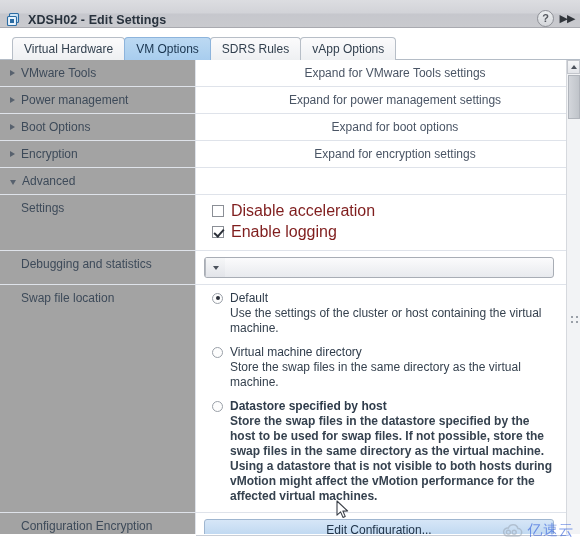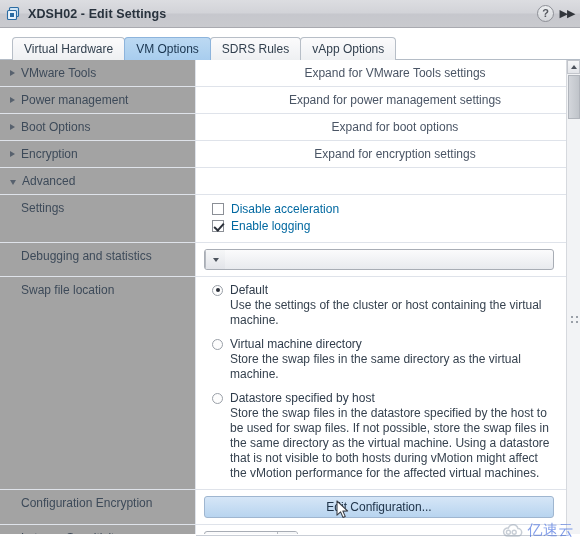--- a/index.html
+++ b/index.html
@@ -9,21 +9,21 @@
     font-size:12px;color:#2f3c4b;
     background:#ffffff;
   }
   #app{position:relative;width:580px;height:544px;overflow:hidden;background:#fff;}
 
   
   .titlebar{
     position:absolute;left:0;top:0;width:580px;height:28px;
     background:linear-gradient(to bottom,#dcdde1 0%,#d2d3d8 48%,#c6c7cd 52%,#c9cace 100%);
     border-bottom:1px solid #a9aab0;
-    display:flex;align-items:center;box-sizing:border-box;padding:0 4px 0 6px;
+    display:flex;align-items:flex-end;box-sizing:border-box;padding:0 4px 0 6px;
   }
   .vm-icon{width:15px;height:15px;position:relative;flex:0 0 auto;margin-right:7px;}
   .title-text{
     font-size:12.5px;font-weight:bold;color:#28323d;letter-spacing:.1px;
     white-space:nowrap;flex:1 1 auto;
   }
   .tb-btns{display:flex;align-items:center;gap:4px;flex:0 0 auto;}
   .help-btn{
     width:17px;height:17px;border-radius:50%;
     background:linear-gradient(to bottom,#eceef0,#d4d6da);
@@ -94,21 +94,21 @@
   
   .chk-line{display:flex;align-items:center;margin:1px 0 3px 8px;}
   .chk{
     width:12px;height:12px;box-sizing:border-box;flex:0 0 auto;
     border:1px solid #8b8f96;background:#fff;margin-right:7px;position:relative;
   }
   .chk.on:after{
     content:"";position:absolute;left:3px;top:0px;width:4px;height:8px;
     border:solid #2b3039;border-width:0 2px 2px 0;transform:rotate(42deg);
   }
-  .chk-lab{font-size:12px;color:#0369a1;}
+  .chk-lab{font-size:16px;color:#7f1d1d;}
 
   
   .sel{
     display:flex;align-items:stretch;height:21px;box-sizing:border-box;
     border:1px solid #a8adb5;border-radius:3px;
     background:linear-gradient(to bottom,#fbfbfc,#e8eaee);
     overflow:hidden;cursor:pointer;
   }
   .sel.wide{width:350px;flex-direction:column;}
   .sel.narrow{width:94px;}
@@ -122,21 +122,21 @@
     background:linear-gradient(to bottom,#f6f7f8,#e2e4e9);
   }
   .sel-arrow i{
     display:block;width:0;height:0;
     border-top:4px solid #4b525c;border-left:3.5px solid transparent;border-right:3.5px solid transparent;
   }
 
   
   .radio-grp{margin-left:8px;}
   .radio-item{margin-bottom:9px;}
-  .radio-item:last-child{margin-bottom:2px;}
+  .radio-item:last-child{margin-bottom:2px;font-weight:bold;}
   .radio-head{display:flex;align-items:center;}
   .radio{
     width:11px;height:11px;border-radius:50%;box-sizing:border-box;flex:0 0 auto;
     border:1px solid #9aa0a8;background:#fdfdfd;margin-right:7px;position:relative;
   }
   .radio.on:after{
     content:"";position:absolute;left:2.5px;top:2.5px;width:4px;height:4px;
     border-radius:50%;background:#2b3039;
   }
   .radio-title{font-size:12px;color:#2f3c4b;}

